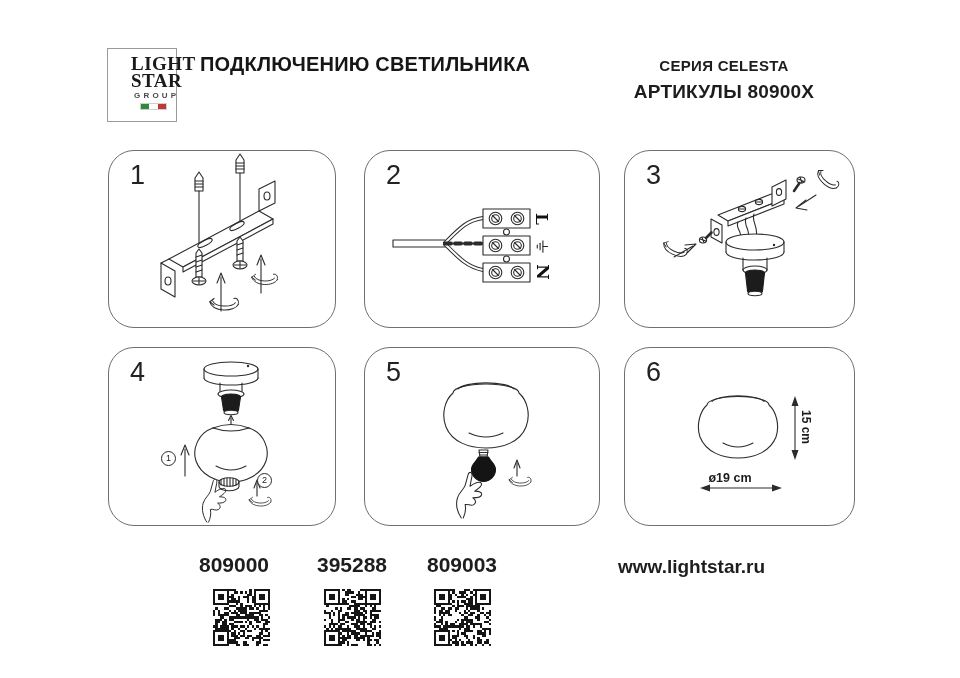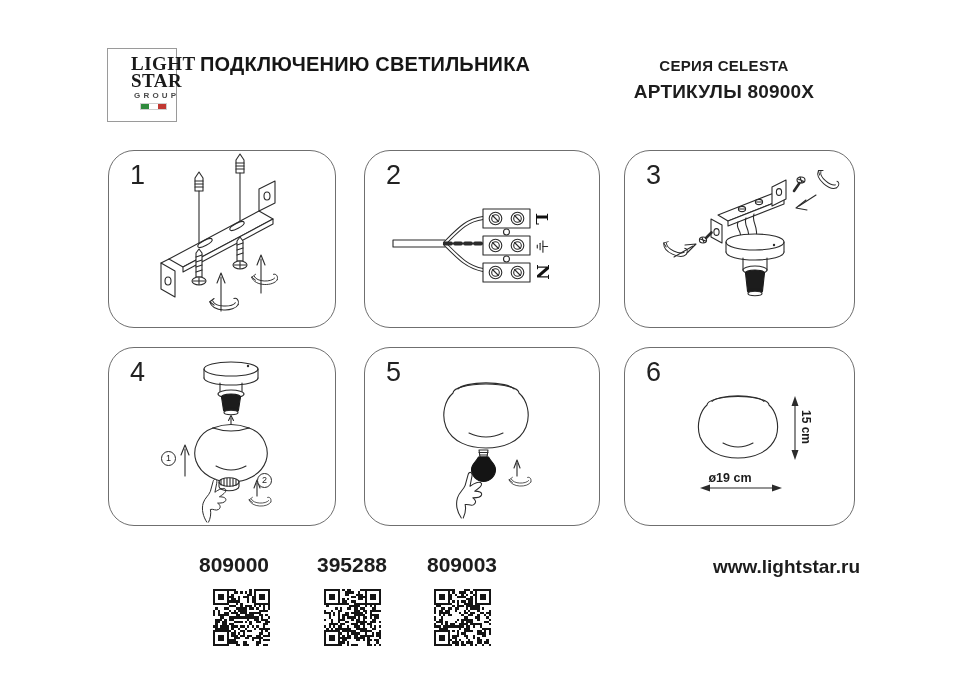--- a/index.html
+++ b/index.html
@@ -30,21 +30,21 @@
   .ground-wrap{position:absolute;transform:rotate(90deg);width:15px;height:15px;}
   .callout{position:absolute;width:13px;height:13px;border:1px solid #2b2b2b;border-radius:50%;
     font-size:9px;line-height:13px;text-align:center;color:#222;background:#fff;}
   .dim-v{position:absolute;left:163px;top:72px;width:36px;text-align:center;
     transform:rotate(90deg);font-size:12px;font-weight:700;}
   .dim-h{position:absolute;left:82px;top:123px;width:46px;text-align:center;
     font-size:12.5px;font-weight:700;}
   
   .code{position:absolute;top:553px;width:120px;text-align:center;font-size:21px;font-weight:700;}
   .qr{position:absolute;top:589px;width:57px;height:57px;shape-rendering:crispEdges;}
-  .website{position:absolute;left:618px;top:556px;width:242px;text-align:right;
+  .website{position:absolute;left:618px;top:556px;width:242px;text-align:left;
     font-size:19px;font-weight:700;}
 </style>
 </head>
 <body>
 
 <svg width="0" height="0" style="position:absolute" aria-hidden="true">
   <defs>
     <symbol id="cup" viewBox="0 0 36 20">
       <path d="M3,5 C6,16 29,16 33,8" fill="none"></path>
       <path d="M6,4 C9,11 26,11 30,6" fill="none"></path>

